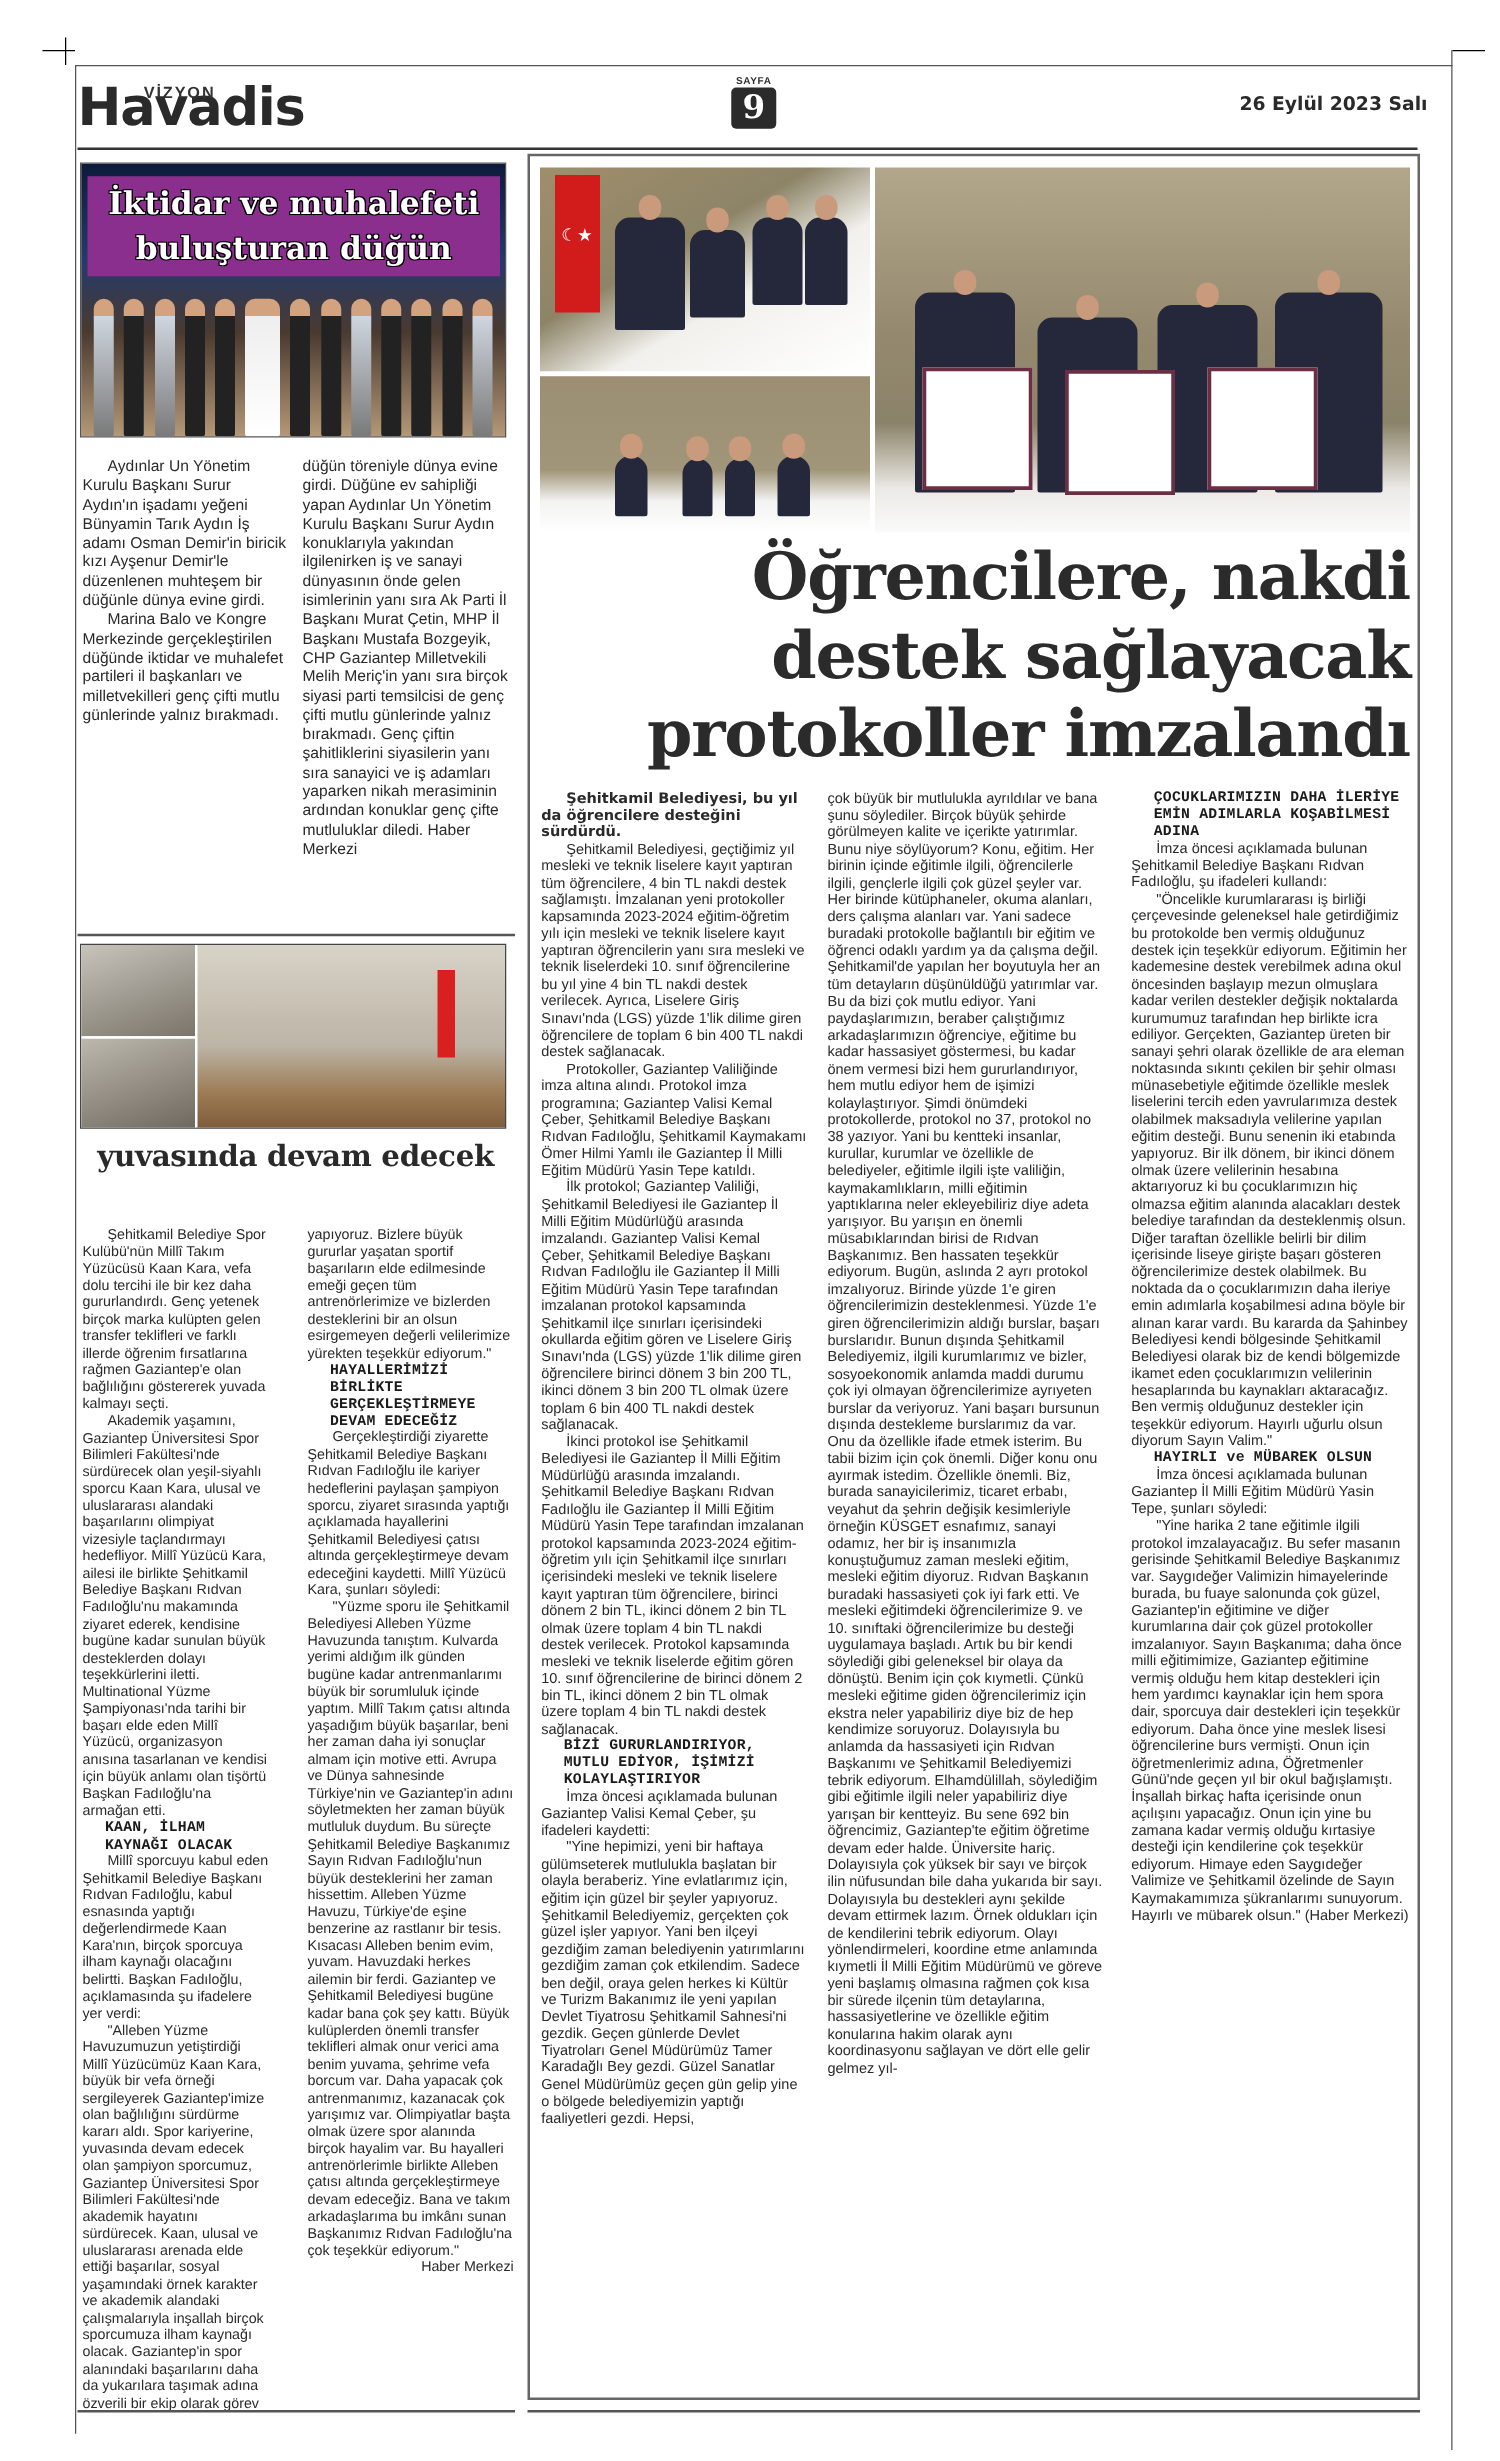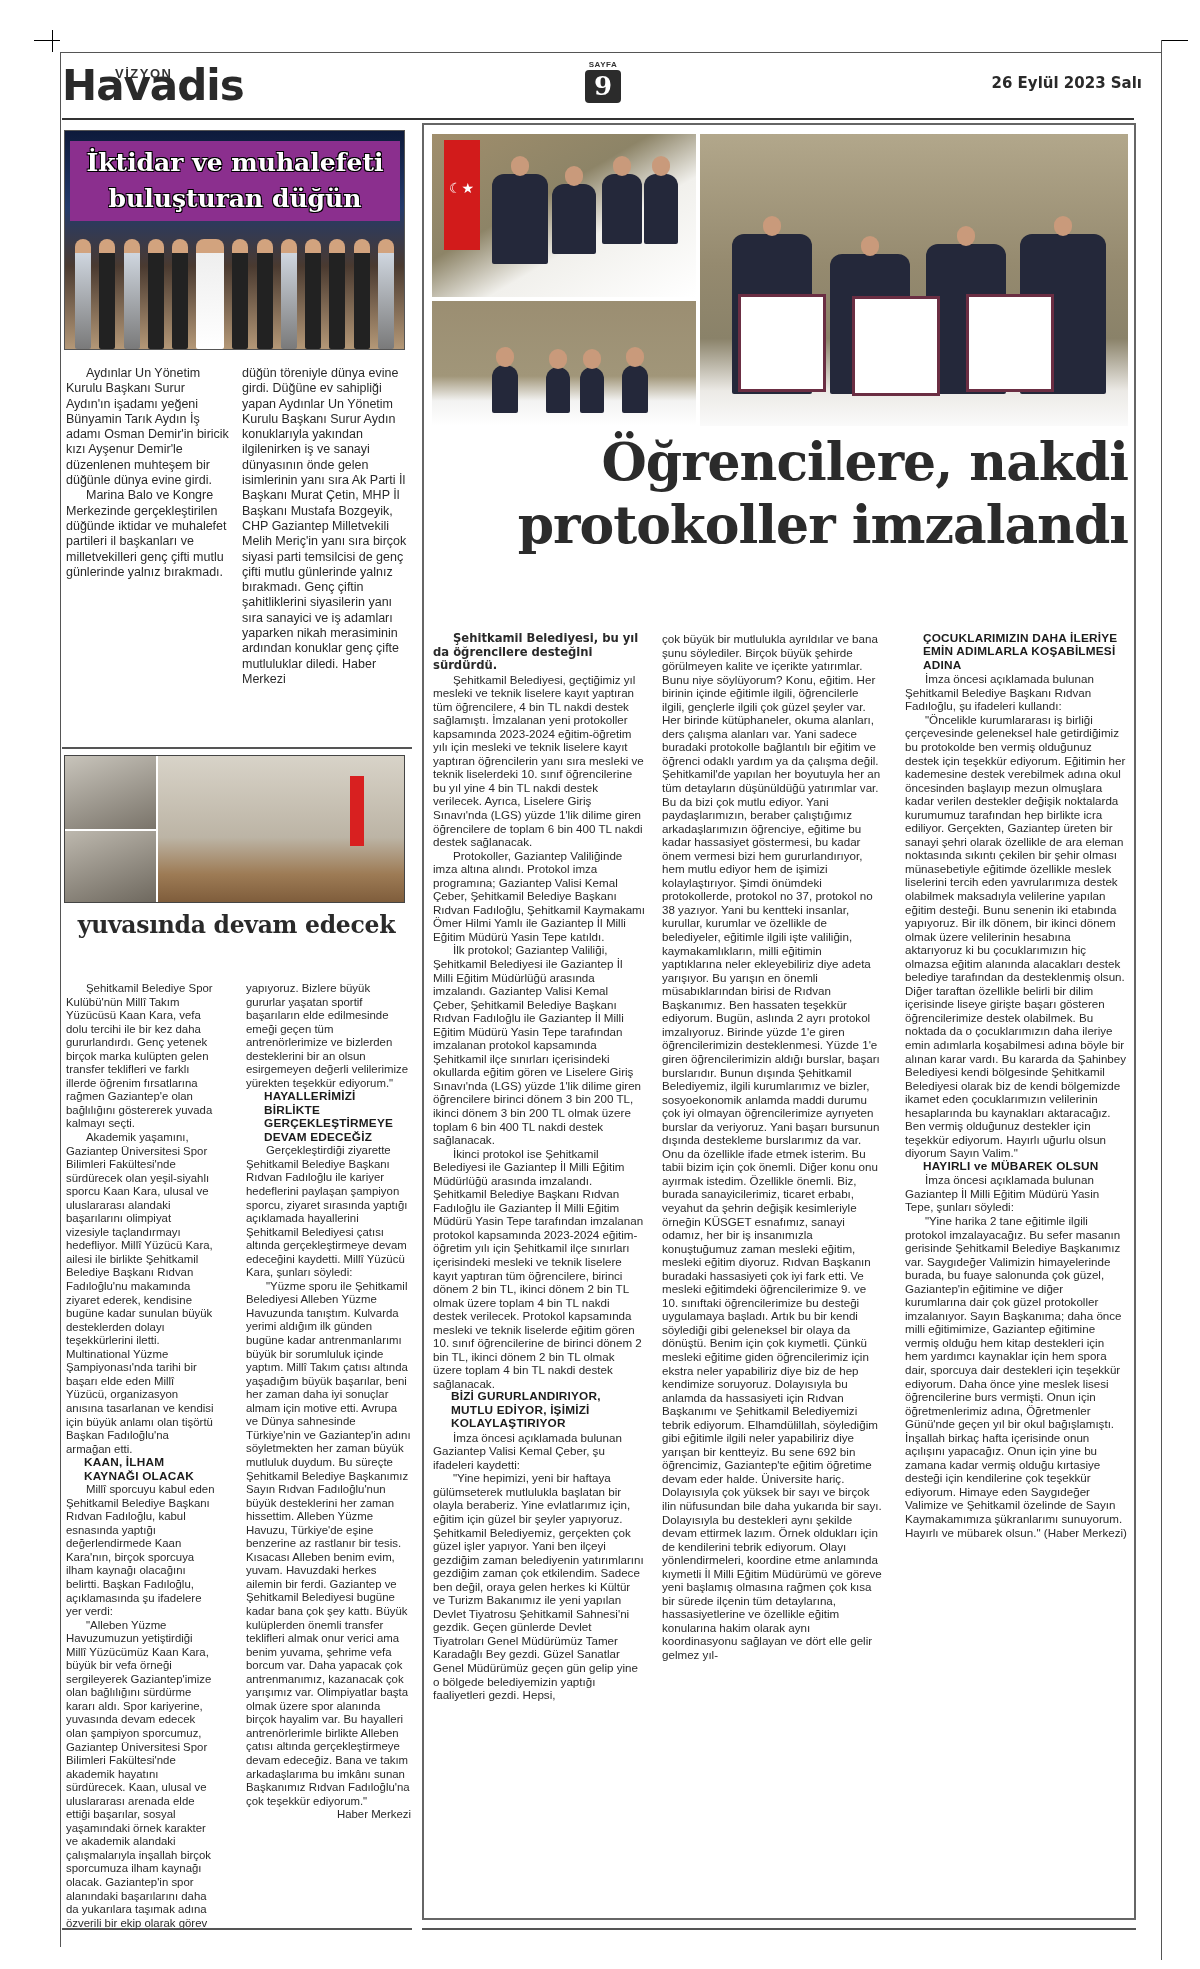--- a/index.html
+++ b/index.html
@@ -25,21 +25,21 @@
   .wedding-title { position: absolute; left: 5px; top: 10px; width: 330px; background: #8b2f8e; padding: 4px 6px; text-align: center; }
   .wedding-title span { display: block; font-family: "DejaVu Serif", serif; font-weight: bold; color: #fff; font-size: 25px; line-height: 36px; text-shadow: 1px 1px 0 #000, -1px -1px 0 #000, 1px -1px 0 #000, -1px 1px 0 #000; }
   .people-row { position: absolute; left: 0; bottom: 0; width: 100%; height: 120px; display: flex; justify-content: space-around; align-items: flex-end; padding: 0 6px; }
   .person { width: 16px; height: 110px; border-radius: 8px 8px 2px 2px; background: linear-gradient(180deg,#d2a37e 0,#d2a37e 14px,#222 14px,#222 100%); }
   .person.white { background: linear-gradient(180deg,#d2a37e 0,#d2a37e 14px,#eee 14px,#fff 100%); width: 28px; }
   .person.lt { background: linear-gradient(180deg,#d2a37e 0,#d2a37e 14px,#cfd6df 14px,#7a7a7a 100%); }
 
   .col-text { position: absolute; font-size: 12.5px; line-height: 15.3px; color: #2a2a2a; text-align: left; }
   .col-text p { text-indent: 20px; }
   .col-text p.noind { text-indent: 0; }
-  .col-text h4 { font-family: Liberation Sans, sans-serif; font-weight: bold; font-size: 12.5px; line-height: 14px; padding-left: 18px; color: #1b1b1b; letter-spacing: .2px; }
+  .col-text h4 { font-family: Liberation Mono, monospace; font-weight: bold; font-size: 12.5px; line-height: 14px; padding-left: 18px; color: #1b1b1b; letter-spacing: .2px; }
   .col-text .sig { text-align: right; }
 
   .wed-c1 { left: 66px; top: 366px; width: 165px; }
   .wed-c2 { left: 242px; top: 366px; width: 165px; }
 
   .rule-h { position: absolute; height: 2px; background: #555; }
 
   
   .swim-photo { position: absolute; left: 64px; top: 755px; width: 341px; height: 148px; overflow: hidden; border: 1px solid #444; }
   .swim-photo .a { position: absolute; left: 0; top: 0; width: 92px; height: 74px; background: linear-gradient(160deg,#c8c4bb,#7a746a); border-right: 1px solid #fff; border-bottom: 1px solid #fff; }
@@ -178,20 +178,21 @@
       <div class="suit" style="left:226px;top:110px;width:80px;height:150px;"></div>
       <div class="suit" style="left:320px;top:100px;width:86px;height:160px;"></div>
       <div class="doc" style="left:38px;top:160px;width:88px;height:98px;"></div>
       <div class="doc" style="left:152px;top:162px;width:88px;height:100px;"></div>
       <div class="doc" style="left:266px;top:160px;width:88px;height:98px;"></div>
     </div>
   </div>
 
   <h1 class="main-head">
     <span>Öğrencilere, nakdi</span>
+    <span>destek sağlayacak</span>
     <span>protokoller imzalandı</span>
   </h1>
 
   <div class="col-text mc1">
       <p class="lead">Şehitkamil Belediyesi, bu yıl da öğrencilere desteğini sürdürdü.</p>
       <p>Şehitkamil Belediyesi, geçtiğimiz yıl mesleki ve teknik liselere kayıt yaptıran tüm öğrencilere, 4 bin TL nakdi destek sağlamıştı. İmzalanan yeni protokoller kapsamında 2023-2024 eğitim-öğretim yılı için mesleki ve teknik liselere kayıt yaptıran öğrencilerin yanı sıra mesleki ve teknik liselerdeki 10. sınıf öğrencilerine bu yıl yine 4 bin TL nakdi destek verilecek. Ayrıca, Liselere Giriş Sınavı'nda (LGS) yüzde 1'lik dilime giren öğrencilere de toplam 6 bin 400 TL nakdi destek sağlanacak.</p>
       <p>Protokoller, Gaziantep Valiliğinde imza altına alındı. Protokol imza programına; Gaziantep Valisi Kemal Çeber, Şehitkamil Belediye Başkanı Rıdvan Fadıloğlu, Şehitkamil Kaymakamı Ömer Hilmi Yamlı ile Gaziantep İl Milli Eğitim Müdürü Yasin Tepe katıldı.</p>
       <p>İlk protokol; Gaziantep Valiliği, Şehitkamil Belediyesi ile Gaziantep İl Milli Eğitim Müdürlüğü arasında imzalandı. Gaziantep Valisi Kemal Çeber, Şehitkamil Belediye Başkanı Rıdvan Fadıloğlu ile Gaziantep İl Milli Eğitim Müdürü Yasin Tepe tarafından imzalanan protokol kapsamında Şehitkamil ilçe sınırları içerisindeki okullarda eğitim gören ve Liselere Giriş Sınavı'nda (LGS) yüzde 1'lik dilime giren öğrencilere birinci dönem 3 bin 200 TL, ikinci dönem 3 bin 200 TL olmak üzere toplam 6 bin 400 TL nakdi destek sağlanacak.</p>
       <p>İkinci protokol ise Şehitkamil Belediyesi ile Gaziantep İl Milli Eğitim Müdürlüğü arasında imzalandı. Şehitkamil Belediye Başkanı Rıdvan Fadıloğlu ile Gaziantep İl Milli Eğitim Müdürü Yasin Tepe tarafından imzalanan protokol kapsamında 2023-2024 eğitim-öğretim yılı için Şehitkamil ilçe sınırları içerisindeki mesleki ve teknik liselere kayıt yaptıran tüm öğrencilere, birinci dönem 2 bin TL, ikinci dönem 2 bin TL olmak üzere toplam 4 bin TL nakdi destek verilecek. Protokol kapsamında mesleki ve teknik liselerde eğitim gören 10. sınıf öğrencilerine de birinci dönem 2 bin TL, ikinci dönem 2 bin TL olmak üzere toplam 4 bin TL nakdi destek sağlanacak.</p>
       <h4>BİZİ GURURLANDIRIYOR, MUTLU EDİYOR, İŞİMİZİ KOLAYLAŞTIRIYOR</h4>

